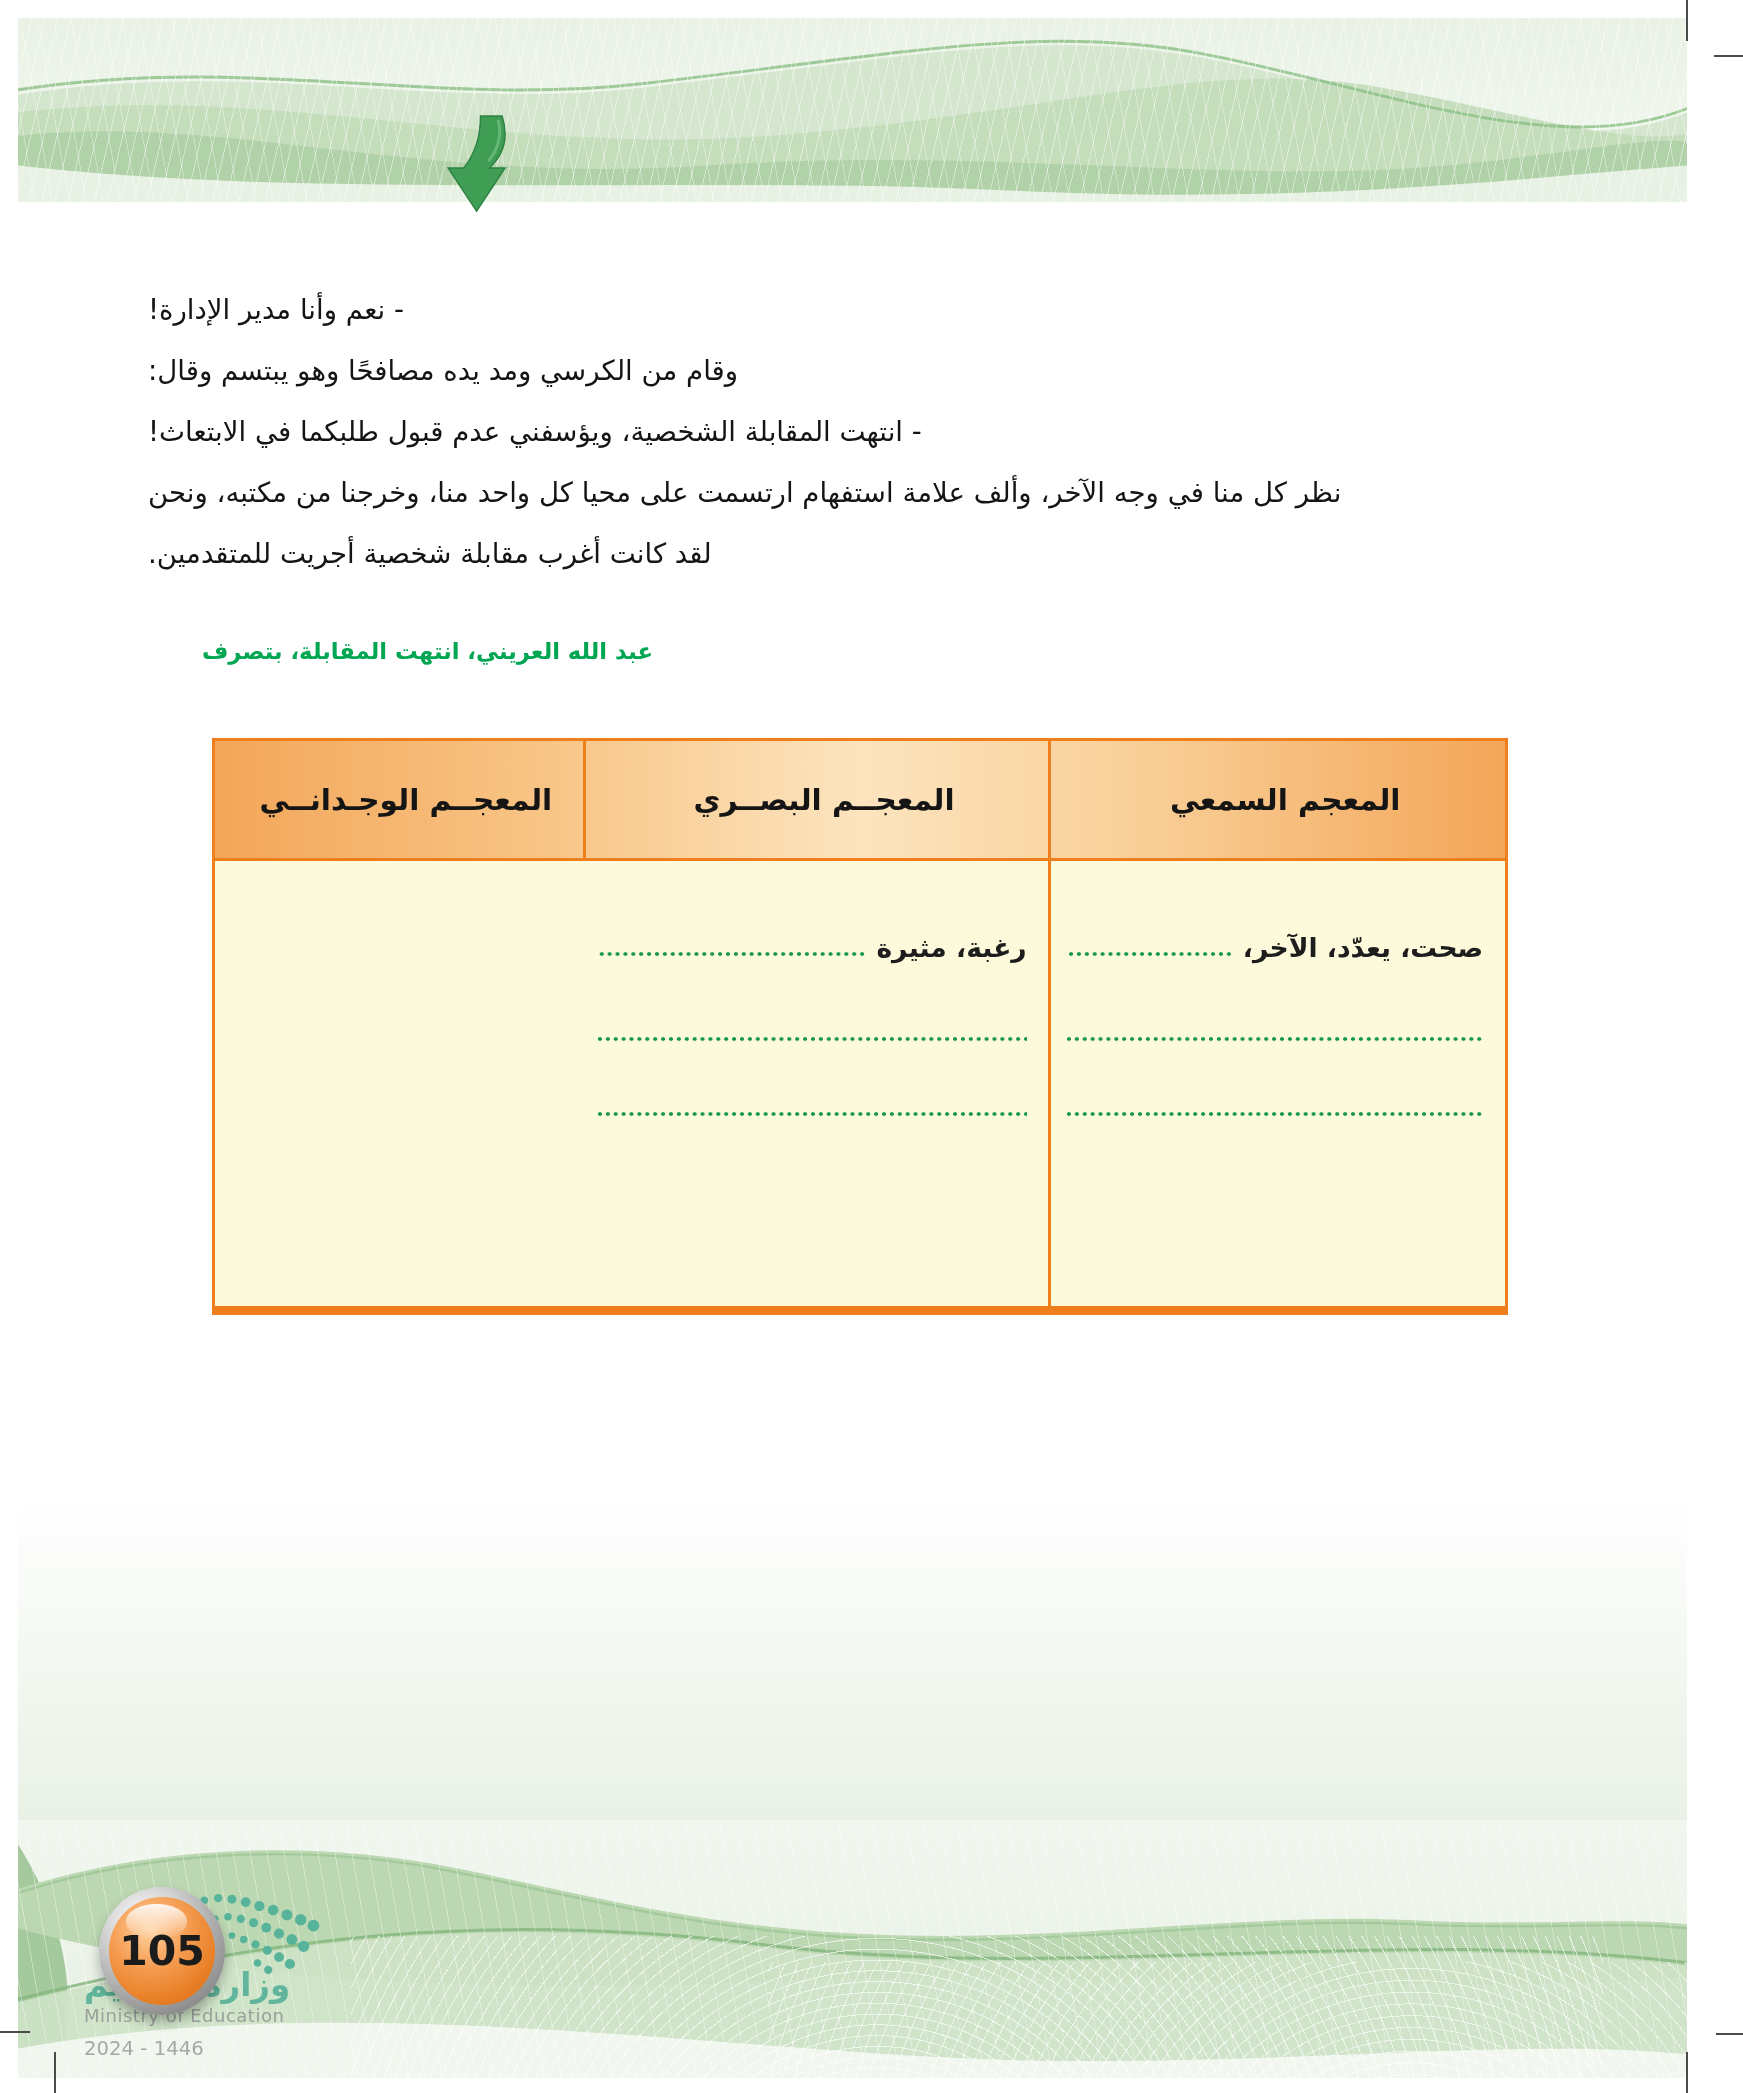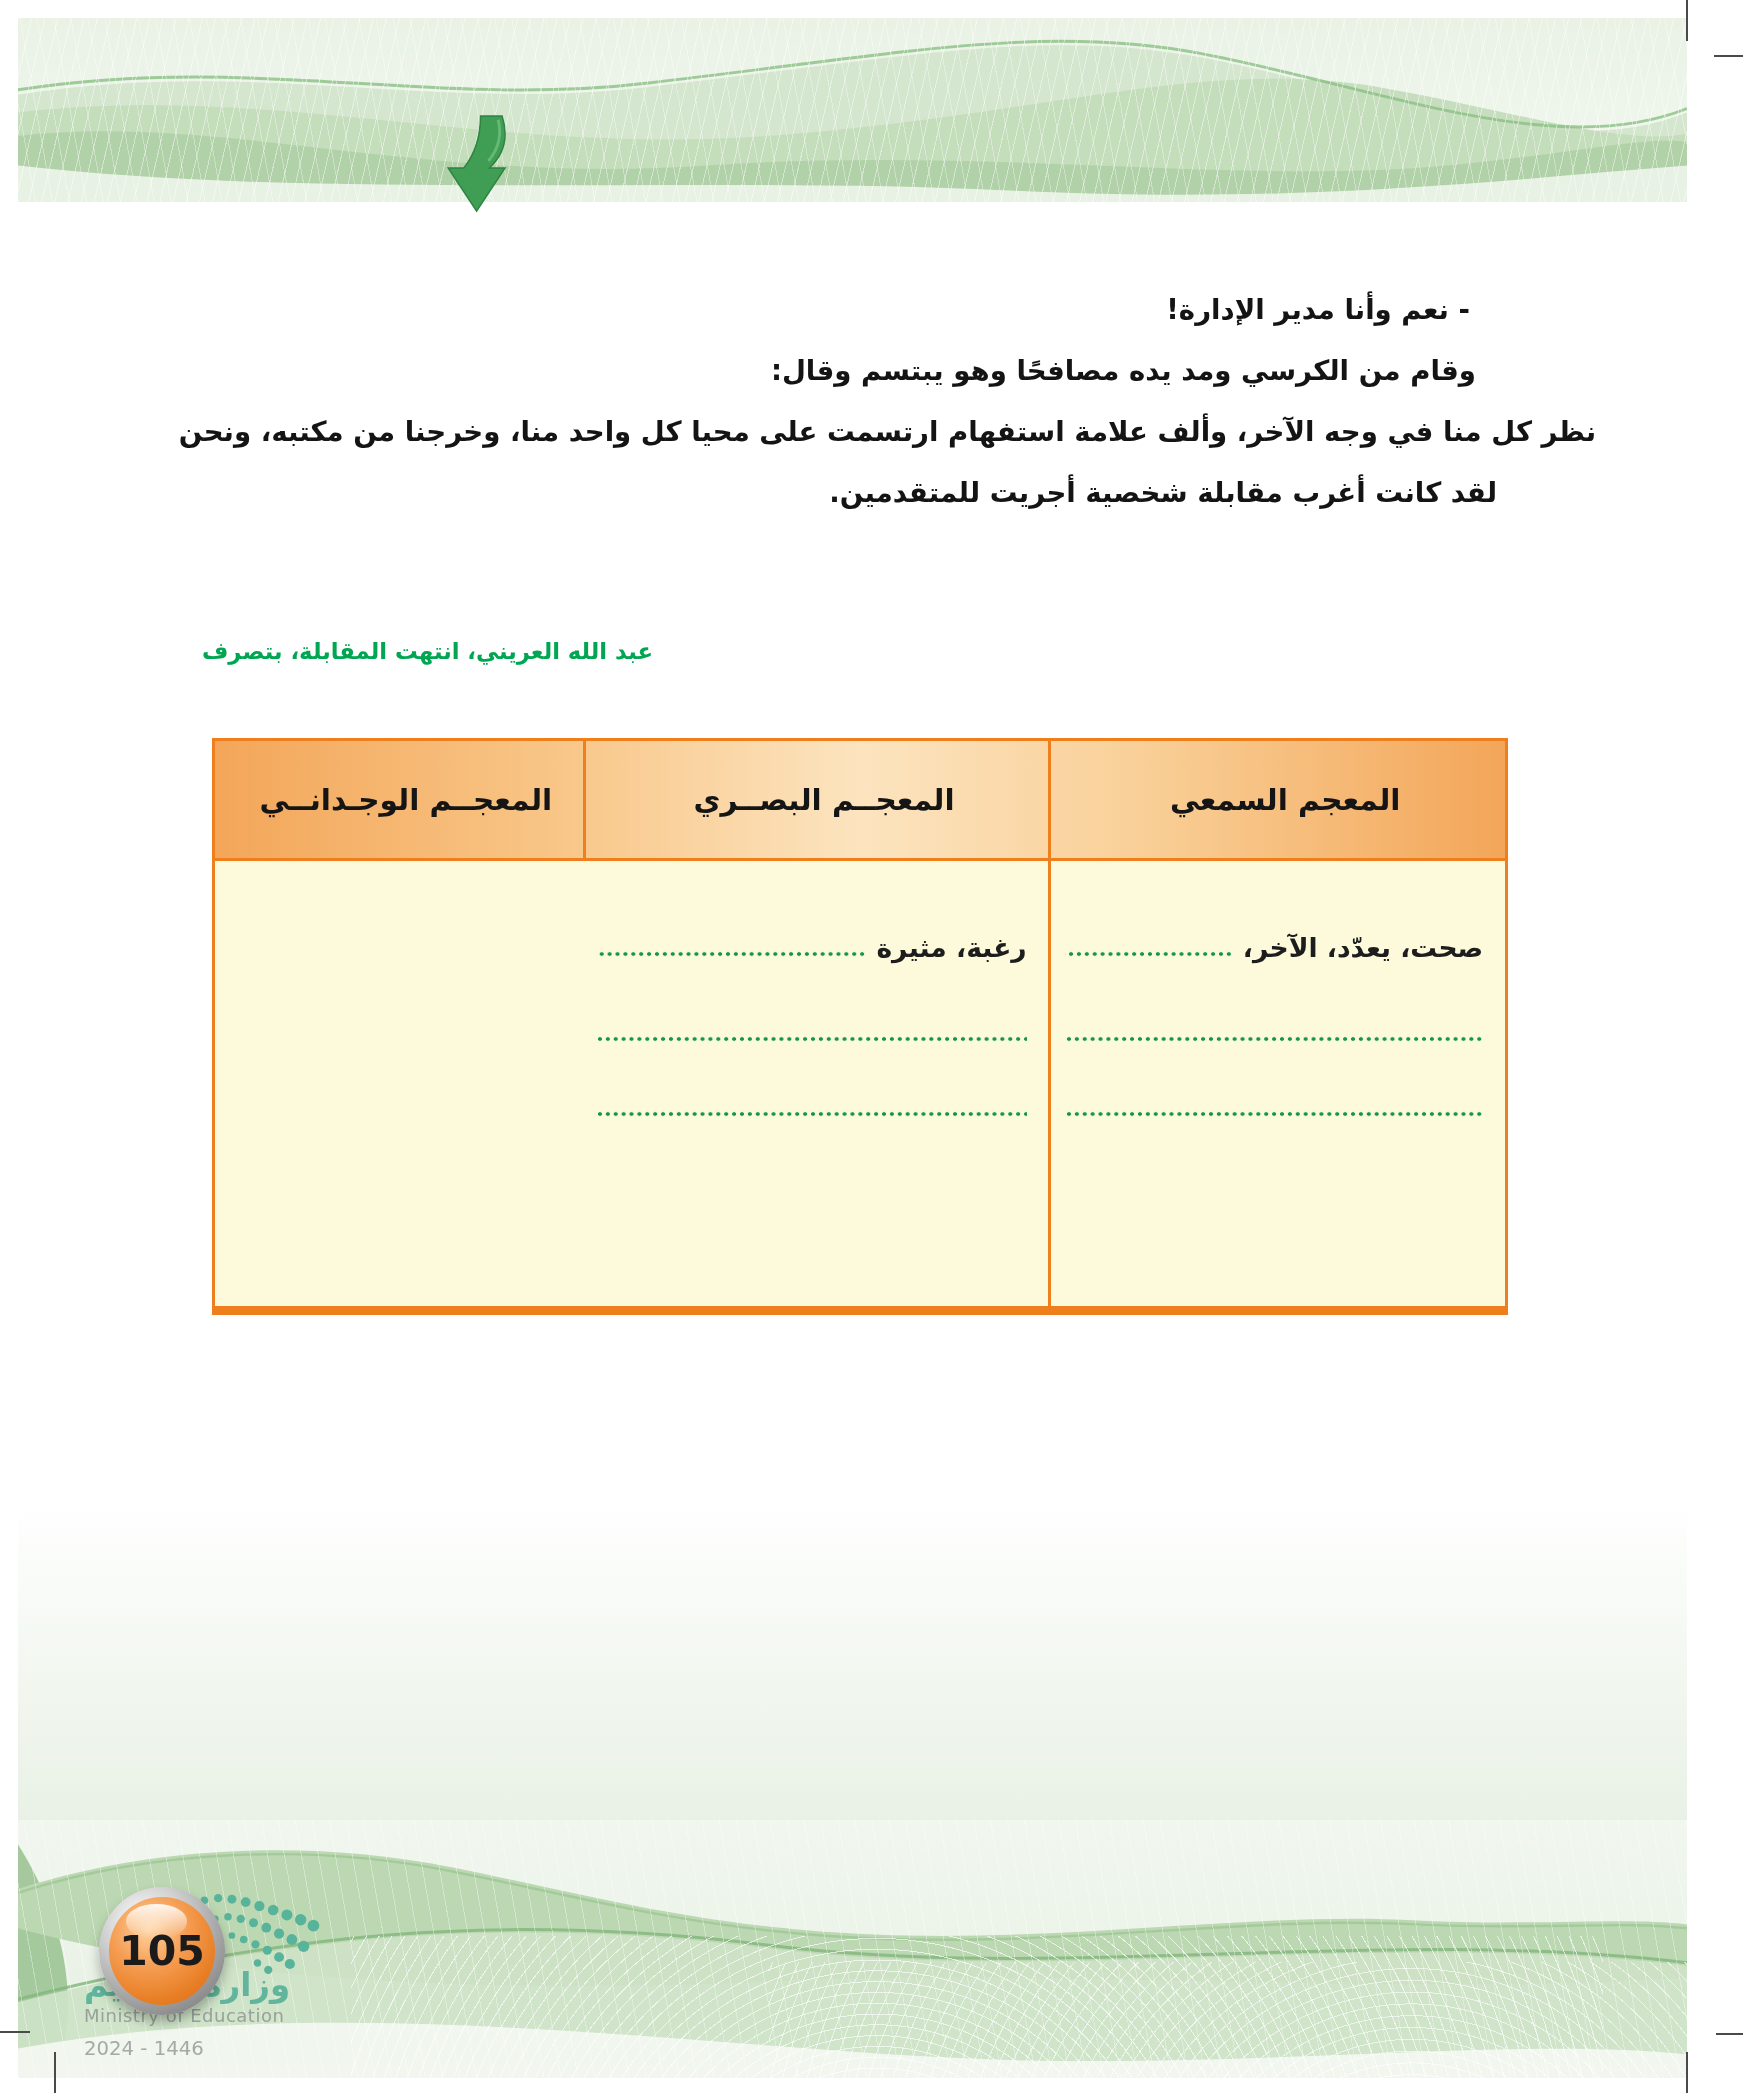--- a/index.html
+++ b/index.html
@@ -36,21 +36,21 @@
   
   .badge-box { position:absolute; left:225px; top:129px; width:296px; height:78px;
     background:#ffffff; border:1px solid #c9c9c5; border-radius:11.8px;
     box-shadow:3.9px 4.9px 0 rgba(158,158,150,.4); display:flex; align-items:center; justify-content:center;
     padding-left:13.8px; padding-right:85px; z-index:3; }
   .badge-box .label { font-size:30.5px; font-weight:bold; color:#111; white-space:nowrap; direction:rtl; }
   .badge-arrow { position:absolute; left:439px; top:114px; width:85px; height:100px; z-index:4; }
 
   
   .story { position:absolute; left:148px; top:279px; width:1448px; direction:rtl;
-    font-weight:bold; color:#141414; font-size:27.6px; line-height:61px; text-align:right; }
+    font-weight:normal; color:#141414; font-size:27.6px; line-height:61px; text-align:left; }
   .story .l-0 { padding-right:126px; }
   .story .l-1 { padding-right:120px; }
   .story .l-2 { padding-right:116px; }
   .story .l-3 { padding-right:0; }
   .story .l-4 { padding-right:53px; }
   .story .l-5 { padding-right:99px; }
   .attribution { position:absolute; left:202px; top:638px; direction:rtl;
     font-size:22.7px; font-weight:bold; color:#00a651; white-space:nowrap; }
 
   
@@ -119,20 +119,21 @@
   </div>
 
   <svg class="badge-arrow" viewBox="0 0 86 102">
     <path d="M64,2 C71,24 65,42 51,55 L67,55 L38,99 L9,55 L25,55 C36,41 42,22 42,2 Z" fill="#3f9e54" stroke="#2e8343" stroke-width="1.5"></path>
     <path d="M60,6 C64,22 60,36 50,48" fill="none" stroke="#6fbe7e" stroke-width="3" opacity=".8"></path>
   </svg>
 
   <div class="story">
     <div class="l-0">- نعم وأنا مدير الإدارة!</div>
     <div class="l-1">وقام من الكرسي ومد يده مصافحًا وهو يبتسم وقال:</div>
+    <div class="l-2">- انتهت المقابلة الشخصية، ويؤسفني عدم قبول طلبكما في الابتعاث!</div>
     <div class="l-3">نظر كل منا في وجه الآخر، وألف علامة استفهام ارتسمت على محيا كل واحد منا، وخرجنا من مكتبه، ونحن</div>
     <div class="l-5">لقد كانت أغرب مقابلة شخصية أجريت للمتقدمين.</div>
   </div>
   <div class="attribution">عبد الله العريني، انتهت المقابلة، بتصرف</div>
 
   <div class="lex-table">
     <div class="t-row t-head">
       <div class="t-cell h-cell">المعجم السمعي</div>
       <div class="t-cell h-cell">المعجــم البصــري</div>
       <div class="t-cell h-cell">المعجــم الوجـدانــي</div>

